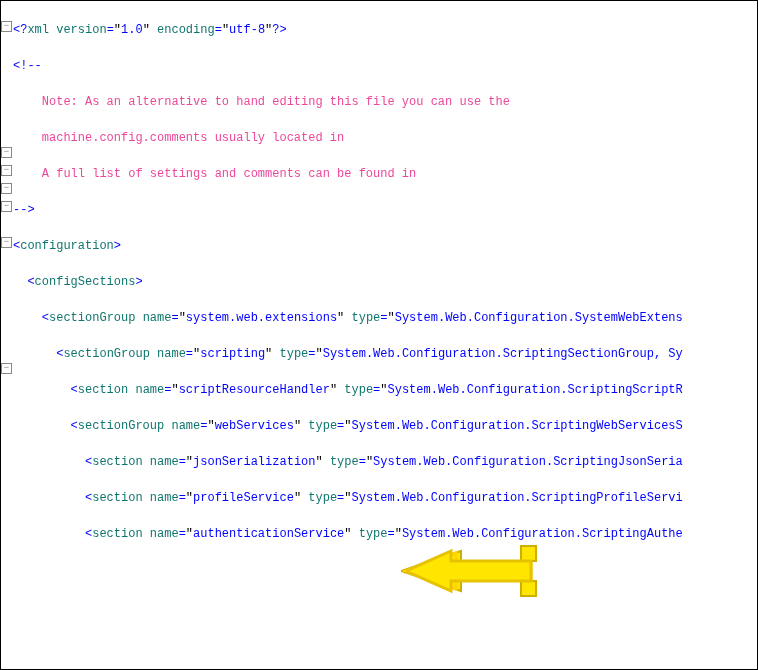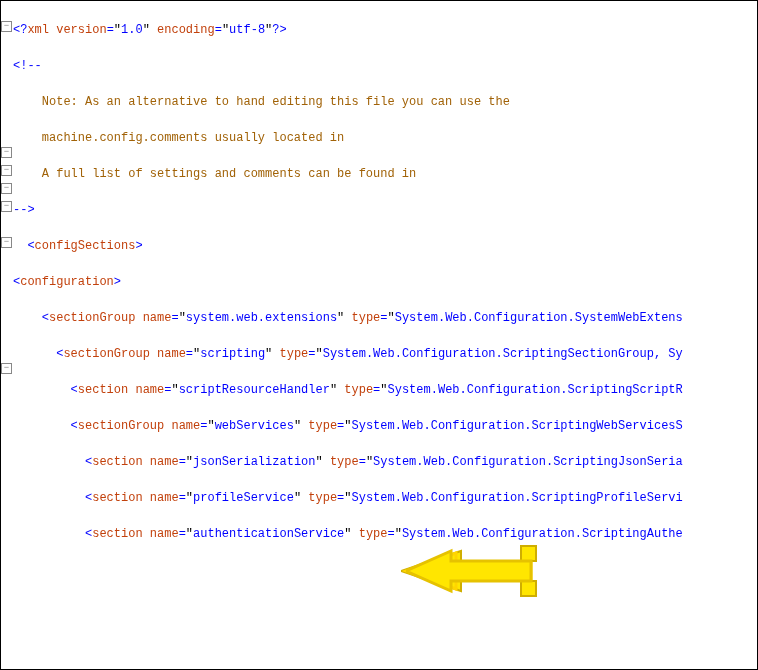--- a/index.html
+++ b/index.html
@@ -38,23 +38,23 @@
   .fold.minus::before { content: "−"; font-size:9px; }
   .code {
     position: absolute;
     left: 12px;
     top: 2px;
     white-space: pre;
     line-height: 18px;
   }
   .line { display: block; height: 18px; }
   .blue { color: #0000ff; }
-  .red { color: #c2410c; text-align: right; }
+  .red { color: #0f766e; text-align: right; }
   .black { color: #000000; }
-  .green { color: #a16207; }
+  .green { color: #ec4899; }
   .arrow {
     position: absolute;
     pointer-events: none;
   }
 </style>
 </head>
 <body>
 
 <div class="gutter">
   <div class="fold minus" style="top:20px"></div>
@@ -66,22 +66,22 @@
   <div class="fold minus" style="top:362px"></div>
 </div>
 
 <div class="code">
 <span class="line"><span class="blue">&lt;?</span><span class="red">xml </span><span class="red">version</span><span class="blue">=</span><span class="black">"</span><span class="blue">1.0</span><span class="black">"</span> <span class="red">encoding</span><span class="blue">=</span><span class="black">"</span><span class="blue">utf-8</span><span class="black">"</span><span class="blue">?&gt;</span></span>
 <span class="line"><span class="blue">&lt;!--</span></span>
 <span class="line"><span class="green">    Note: As an alternative to hand editing this file you can use the </span></span>
 <span class="line"><span class="green">    machine.config.comments usually located in </span></span>
 <span class="line"><span class="green">    A full list of settings and comments can be found in </span></span>
 <span class="line"><span class="blue">--&gt;</span></span>
+<span class="line"><span class="blue">&lt;</span><span class="red">configuration</span><span class="blue">&gt;</span></span>
 <span class="line">  <span class="blue">&lt;</span><span class="red">configSections</span><span class="blue">&gt;</span></span>
-<span class="line"><span class="blue">&lt;</span><span class="red">configuration</span><span class="blue">&gt;</span></span>
 <span class="line">    <span class="blue">&lt;</span><span class="red">sectionGroup</span> <span class="red">name</span><span class="blue">=</span><span class="black">"</span><span class="blue">system.web.extensions</span><span class="black">"</span> <span class="red">type</span><span class="blue">=</span><span class="black">"</span><span class="blue">System.Web.Configuration.SystemWebExtens</span></span>
 <span class="line">      <span class="blue">&lt;</span><span class="red">sectionGroup</span> <span class="red">name</span><span class="blue">=</span><span class="black">"</span><span class="blue">scripting</span><span class="black">"</span> <span class="red">type</span><span class="blue">=</span><span class="black">"</span><span class="blue">System.Web.Configuration.ScriptingSectionGroup, Sy</span></span>
 <span class="line">        <span class="blue">&lt;</span><span class="red">section</span> <span class="red">name</span><span class="blue">=</span><span class="black">"</span><span class="blue">scriptResourceHandler</span><span class="black">"</span> <span class="red">type</span><span class="blue">=</span><span class="black">"</span><span class="blue">System.Web.Configuration.ScriptingScriptR</span></span>
 <span class="line">        <span class="blue">&lt;</span><span class="red">sectionGroup</span> <span class="red">name</span><span class="blue">=</span><span class="black">"</span><span class="blue">webServices</span><span class="black">"</span> <span class="red">type</span><span class="blue">=</span><span class="black">"</span><span class="blue">System.Web.Configuration.ScriptingWebServicesS</span></span>
 <span class="line">          <span class="blue">&lt;</span><span class="red">section</span> <span class="red">name</span><span class="blue">=</span><span class="black">"</span><span class="blue">jsonSerialization</span><span class="black">"</span> <span class="red">type</span><span class="blue">=</span><span class="black">"</span><span class="blue">System.Web.Configuration.ScriptingJsonSeria</span></span>
 <span class="line">          <span class="blue">&lt;</span><span class="red">section</span> <span class="red">name</span><span class="blue">=</span><span class="black">"</span><span class="blue">profileService</span><span class="black">"</span> <span class="red">type</span><span class="blue">=</span><span class="black">"</span><span class="blue">System.Web.Configuration.ScriptingProfileServi</span></span>
 <span class="line">          <span class="blue">&lt;</span><span class="red">section</span> <span class="red">name</span><span class="blue">=</span><span class="black">"</span><span class="blue">authenticationService</span><span class="black">"</span> <span class="red">type</span><span class="blue">=</span><span class="black">"</span><span class="blue">System.Web.Configuration.ScriptingAuthe</span></span>
 <span class="line">        </span>
 
 

